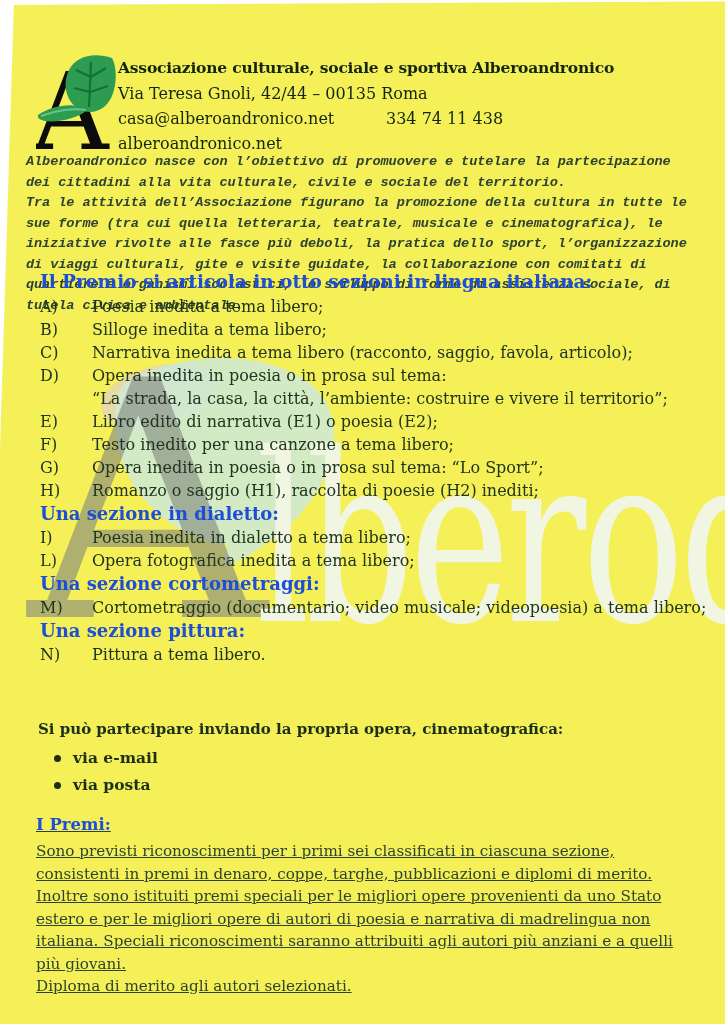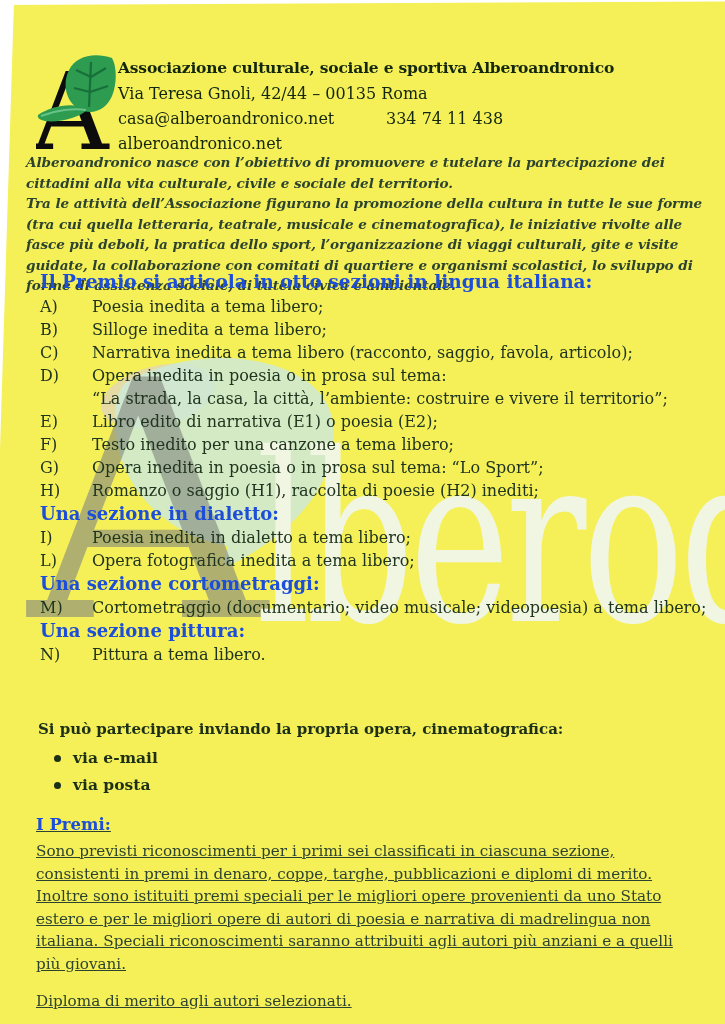--- a/index.html
+++ b/index.html
@@ -26,38 +26,38 @@
   .logo{position:absolute;left:36px;top:52px;width:82px;height:100px;}
 
   .hdr{position:absolute;left:118px;top:54px;width:560px;color:#13270f;}
   .hdr .line{line-height:25px;font-size:16px;}
   .hdr .org{font-weight:bold;font-size:15.5px;letter-spacing:-0.2px;line-height:27px;}
   .hdr .row{display:flex;}
   .hdr .email{width:268px;}
 
   .intro{position:absolute;left:26px;top:152px;width:676px;
          font-style:italic;font-weight:bold;font-size:13.6px;line-height:20.5px;
-         color:#2c4330;letter-spacing:-0.1px;}
+         color:#2c4330;letter-spacing:-0.1px;font-family:Liberation Mono, monospace;}
   .intro p{margin:0;}
 
   .sections{position:absolute;left:40px;top:269px;width:668px;color:#20351f;}
   .h-blue{color:#1d4ed8;font-weight:bold;font-size:18.5px;line-height:26px;margin:0;}
   .h-blue.sub{font-size:18px;line-height:24px;}
   .sec-item{display:grid;grid-template-columns:52px 1fr;font-size:16px;line-height:23px;}
   .sec-item .txt div{line-height:23px;}
 
   .participate{position:absolute;left:38px;top:718px;width:620px;color:#1c3018;}
   .participate .lead{font-weight:bold;font-size:15px;line-height:22px;}
   .bullet-row{display:flex;align-items:center;margin-top:9px;}
   .dot{width:7px;height:7px;border-radius:50%;background:#1c3018;margin:0 12px 0 16px;flex:0 0 auto;}
   .bullet-row .blabel{font-weight:bold;font-size:15.5px;line-height:18px;}
 
   .prizes{position:absolute;left:36px;top:814px;width:660px;color:#2c4330;text-decoration:underline;}
   .prizes .body{font-size:15.2px;line-height:22.5px;margin-top:4px;}
-  .prizes .note{font-size:15.2px;line-height:22px;margin-top:15px;}
+  .prizes .note{font-size:15.2px;line-height:22px;}
 </style>
 </head>
 <body>
 
 <div class="canvas">
   <div class="page">
 
     <div class="watermark">
       <svg class="wm-leaf" width="265" height="230" viewBox="0 0 265 230">
         <ellipse cx="78" cy="48" rx="58" ry="30" fill="#d9cbe6" opacity="0.55" transform="rotate(-14 78 48)"></ellipse>

